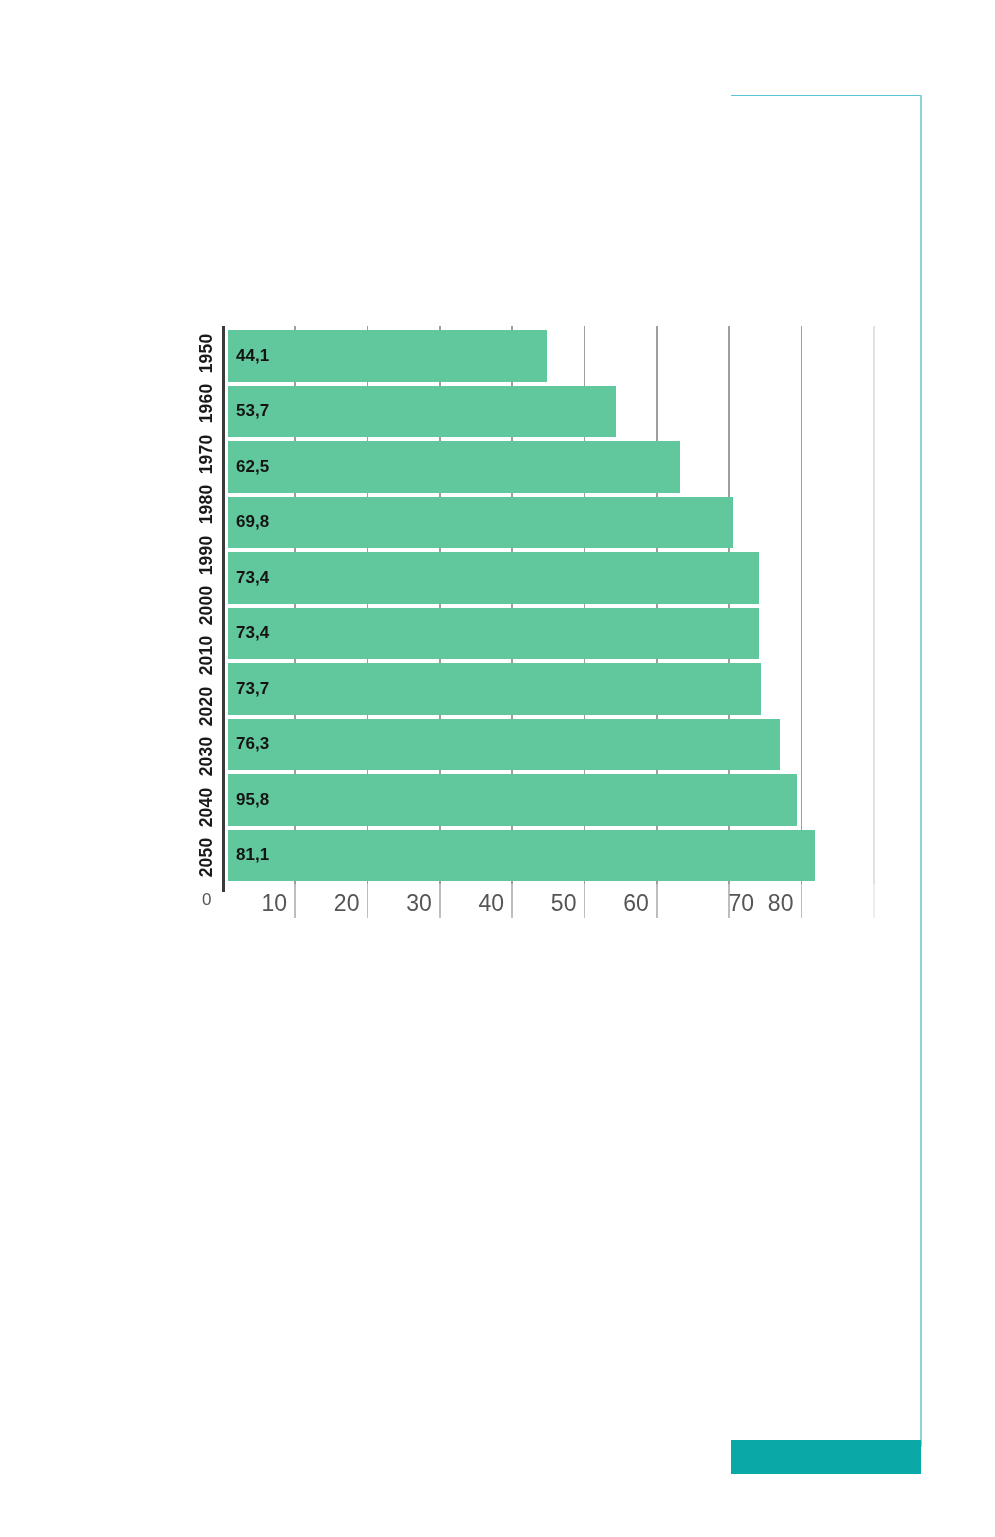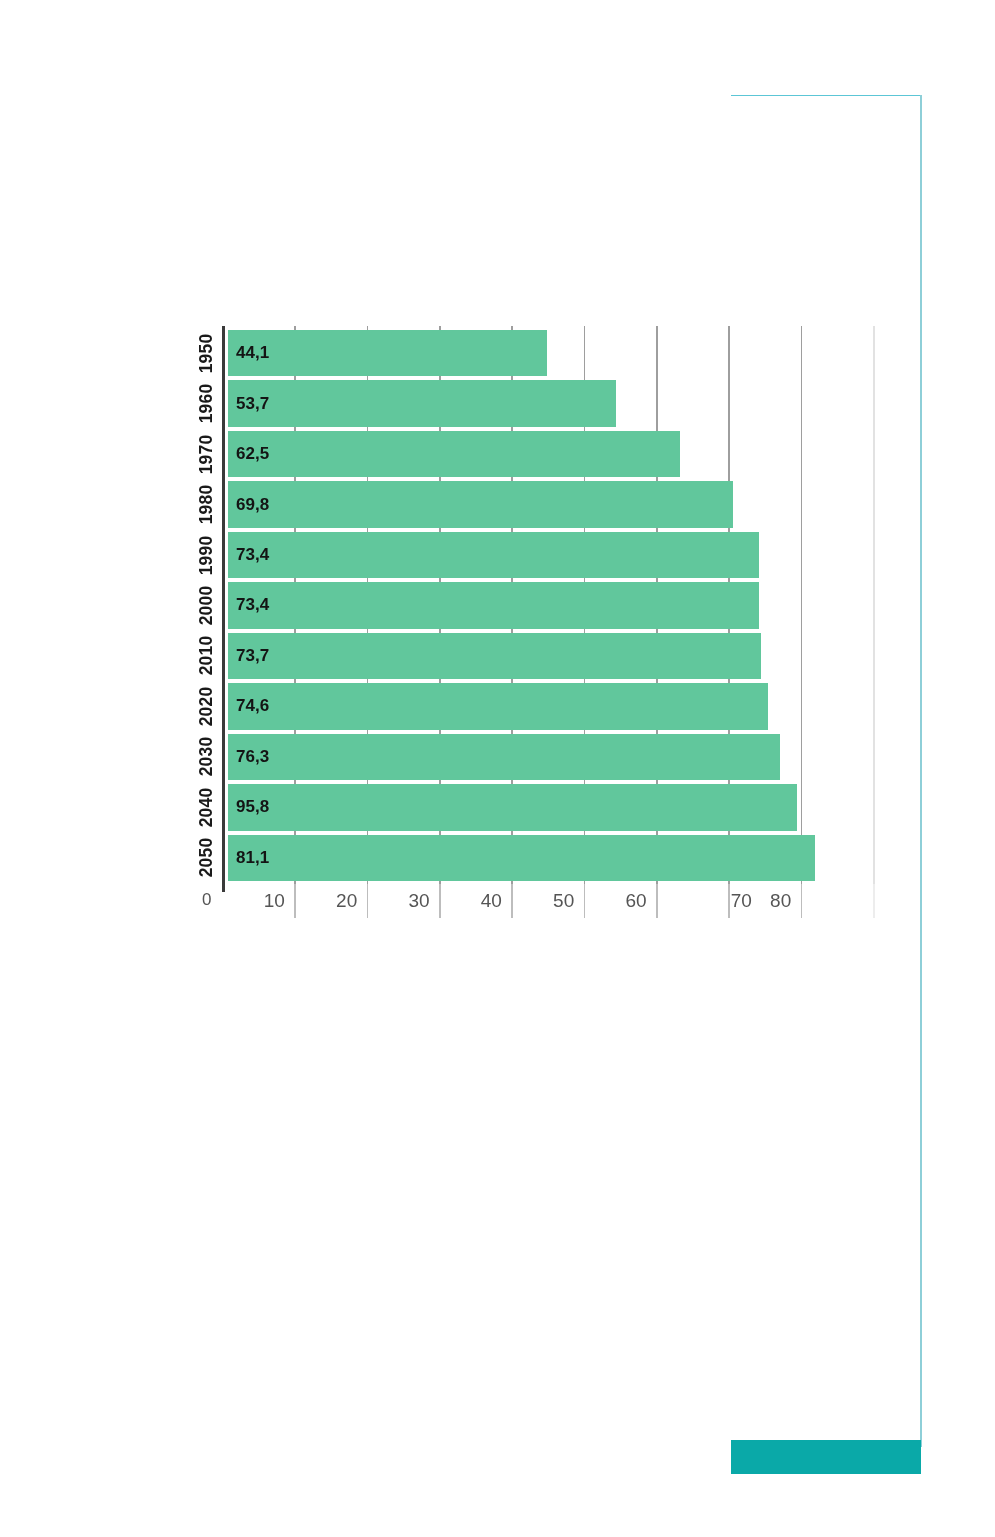--- a/index.html
+++ b/index.html
@@ -160,21 +160,21 @@
     left: 0px;
     top: 556px;
     width: 651px;
     height: 40px;
     z-index: 5;
   }
   .xtick-label {
     position: absolute;
     top: 6px;
     transform: translateX(-50%);
-    font-size: 19px;
+    font-size: 23px;
     color: #555555;
     white-space: nowrap;
   }
   .xtick-mark {
     position: absolute;
     top: 0px;
     width: 1.5px;
     height: 34px;
     background: #bdbdbd;
   }
@@ -263,24 +263,20 @@
             <div class="bar" style="width: 530.927px; background: rgb(97, 199, 156);"></div>
             <div class="bar-label">73,4</div>
           </div>
           <div class="bar-row">
             <div class="bar" style="width: 530.927px; background: rgb(97, 199, 156);"></div>
             <div class="bar-label">73,4</div>
           </div>
           <div class="bar-row">
             <div class="bar" style="width: 533.097px; background: rgb(97, 199, 156);"></div>
             <div class="bar-label">73,7</div>
-          </div>
-          <div class="bar-row">
-            <div class="bar" style="width: 539.607px; background: rgb(97, 199, 156);"></div>
-            <div class="bar-label">74,6</div>
           </div>
           <div class="bar-row">
             <div class="bar" style="width: 551.903px; background: rgb(97, 199, 156);"></div>
             <div class="bar-label">76,3</div>
           </div>
           <div class="bar-row">
             <div class="bar" style="width: 569.263px; background: rgb(97, 199, 156);"></div>
             <div class="bar-label">95,8</div>
           </div>
           <div class="bar-row">

